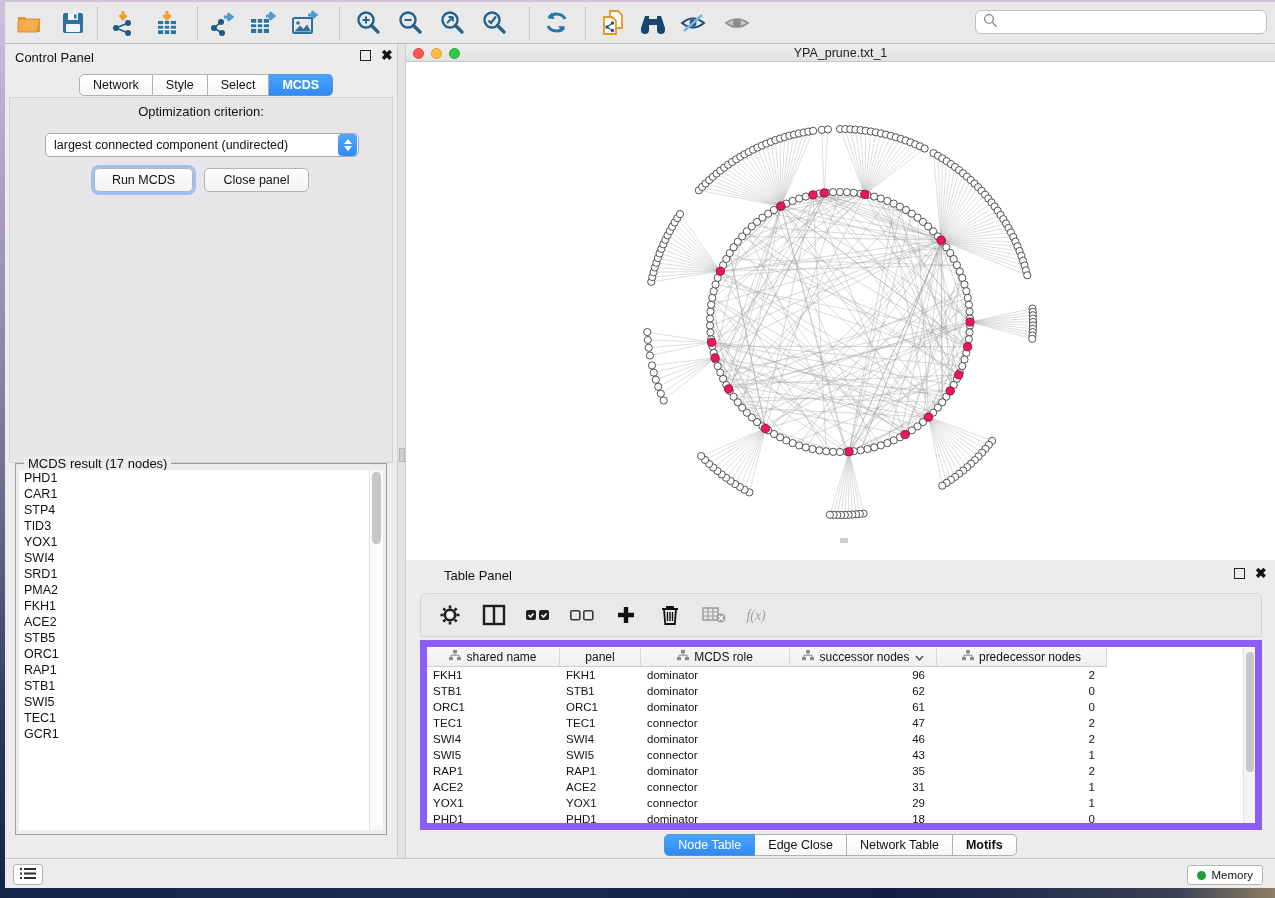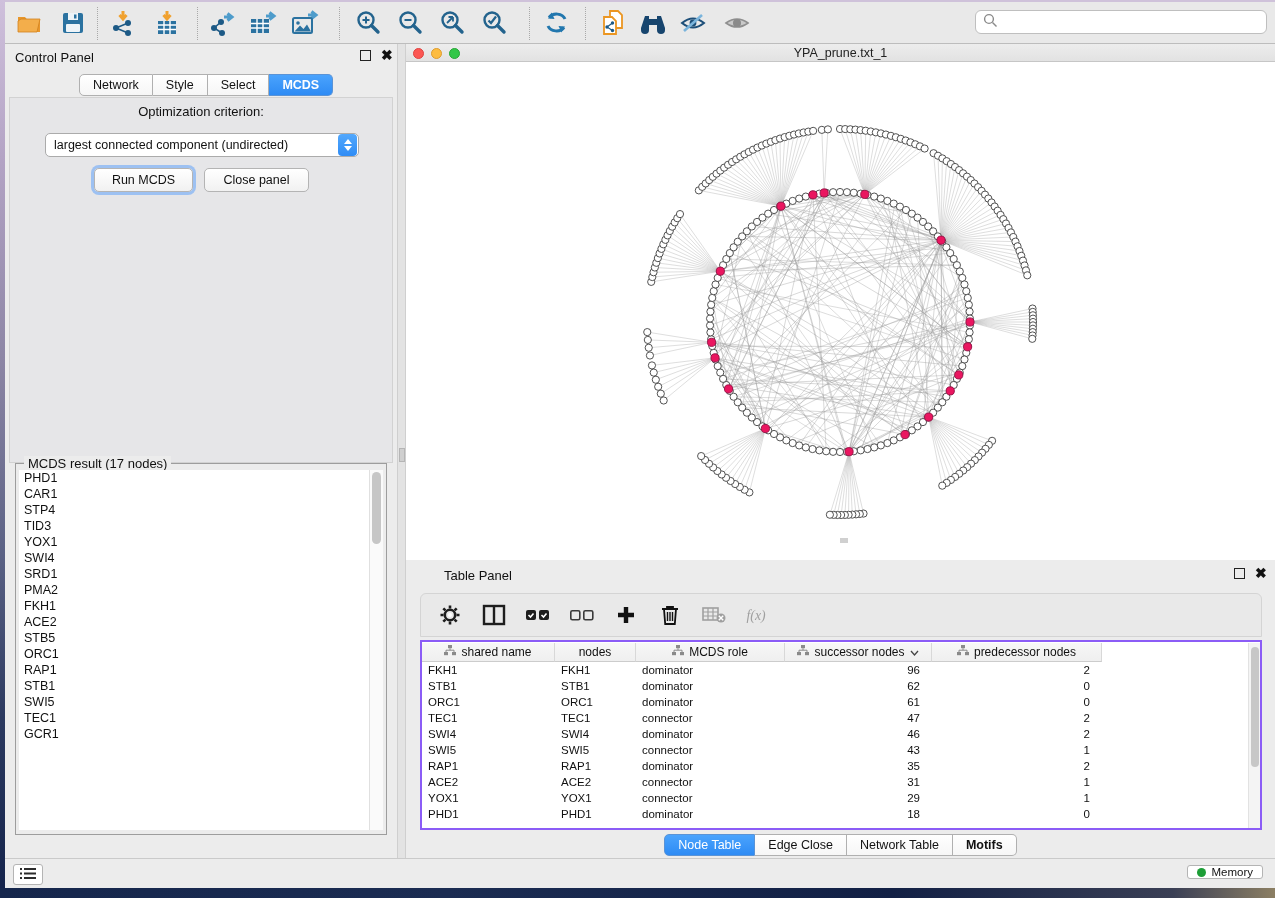--- a/index.html
+++ b/index.html
@@ -59,36 +59,36 @@
   #net-titlebar { position:absolute; left:0; top:0; width:100%; height:18px; background:linear-gradient(#ededed,#e2e2e2); border-bottom:1px solid #c6c6c6; }
   .tl { position:absolute; top:4px; width:11px; height:11px; border-radius:50%; }
   #net-title { position:absolute; width:100%; text-align:center; top:2px; font-size:12.5px; color:#222; }
   #net-canvas { position:absolute; left:0; top:19px; width:869px; height:497px; }
 
   
   #table-panel { left:406px; top:563px; width:869px; height:295px; background:#ececec; }
   #tp-title { position:absolute; left:10px; top:5px; font-size:13px; color:#111;margin-left:28px; }
   #tp-toolbar { position:absolute; left:14px; top:30px; width:842px; height:44px; background:#e9e9e9; border:1px solid #d4d4d4; border-radius:6px 6px 0 0; display:flex; align-items:center; padding-left:16px; gap:18px; }
   .tpi { width:26px; height:26px; display:flex; align-items:center; justify-content:center; }
-  #tp-table { position:absolute; left:14px; top:77px; width:842px; height:190px; background:#fff; border:2px solid #8b5cf6; overflow:hidden; }
+  #tp-table { position:absolute; left:14px; top:77px; width:842px; height:190px; background:#fff; border:7px solid #8b5cf6; overflow:hidden; }
   #tbl-header { position:absolute; left:0; top:1px; height:19px; display:flex; }
   .hcell { height:19px; background:linear-gradient(#f7f7f7,#efefef); border-right:1px solid #d8d8d8; border-bottom:1px solid #cccccc; display:flex; align-items:center; justify-content:center; gap:5px; font-size:12px; color:#111; }
   #tbl-rows { position:absolute; left:0; top:20px; }
   .trow { display:flex; height:16px; }
   .tcell { font-size:11.5px; color:#111; line-height:16px; white-space:nowrap; }
   .tcell.l { text-align:left; padding-left:6px; }
   .tcell.r { text-align:right; padding-right:12px; }
   #tbl-scroll { position:absolute; right:0; top:1px; width:12px; height:188px; background:#f4f4f4; border-left:1px solid #e2e2e2; }
   #tbl-thumb { position:absolute; left:1.5px; top:4px; width:8px; height:120px; background:#c7c7c7; border-radius:5px; }
   #tp-tabs { position:absolute; left:0; width:869px; top:271px; display:flex; justify-content:center; }
 
   
   #status-bar { left:5px; top:858px; width:1270px; height:30px; background:#ececec; border-top:1px solid #cacaca; }
   #burger-btn { position:absolute; left:8px; top:5px; width:30px; height:21px; background:#fff; border:1px solid #b4b4b4; border-radius:3px; display:flex; align-items:center; justify-content:center; }
-  #memory-btn { position:absolute; right:12px; top:6px; height:14px; padding:0 9px; background:#fff; border:1px solid #b4b4b4; border-radius:3px; display:flex; align-items:center; gap:5px; font-size:11.5px; color:#111; }
+  #memory-btn { position:absolute; right:12px; top:6px; height:20px; padding:0 9px; background:#fff; border:1px solid #b4b4b4; border-radius:3px; display:flex; align-items:center; gap:5px; font-size:11.5px; color:#111; }
   #memory-dot { width:9px; height:9px; border-radius:50%; background:#1d9e37; }
 </style>
 </head>
 <body>
 
 <div class="abs" id="wall-left"></div>
 <div class="abs" id="wall-bottom"></div>
 
 <div class="abs" id="toolbar">
   <span class="tbi" style="left:8px">
@@ -997,21 +997,21 @@
               <g fill="#8a8a8a">
                 <rect x="4" y="0" width="4" height="3.2"></rect>
                 <rect x="0" y="7" width="4" height="3.2"></rect>
                 <rect x="8" y="7" width="4" height="3.2"></rect>
               </g>
               <path d="M6 3.2 v2 M2 7 v-1.8 h8 V7" stroke="#8a8a8a" fill="none"></path>
             </svg></span>
           <span>shared name</span>
         </div>
         <div class="hcell" style="width: 81px;">
-          <span>nodes</span>
+          <span>panel</span>
         </div>
         <div class="hcell" style="width: 149px;">
           <span><svg width="12" height="11" viewBox="0 0 12 11">
               <g fill="#8a8a8a">
                 <rect x="4" y="0" width="4" height="3.2"></rect>
                 <rect x="0" y="7" width="4" height="3.2"></rect>
                 <rect x="8" y="7" width="4" height="3.2"></rect>
               </g>
               <path d="M6 3.2 v2 M2 7 v-1.8 h8 V7" stroke="#8a8a8a" fill="none"></path>
             </svg></span>

